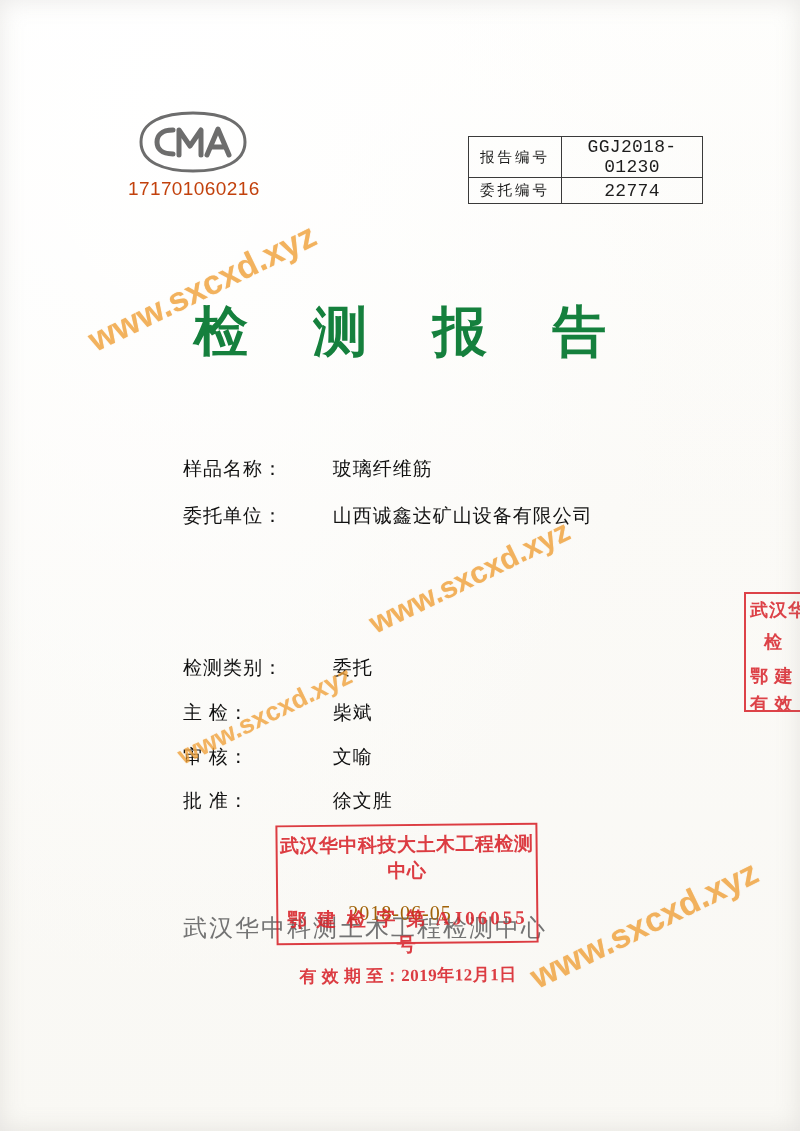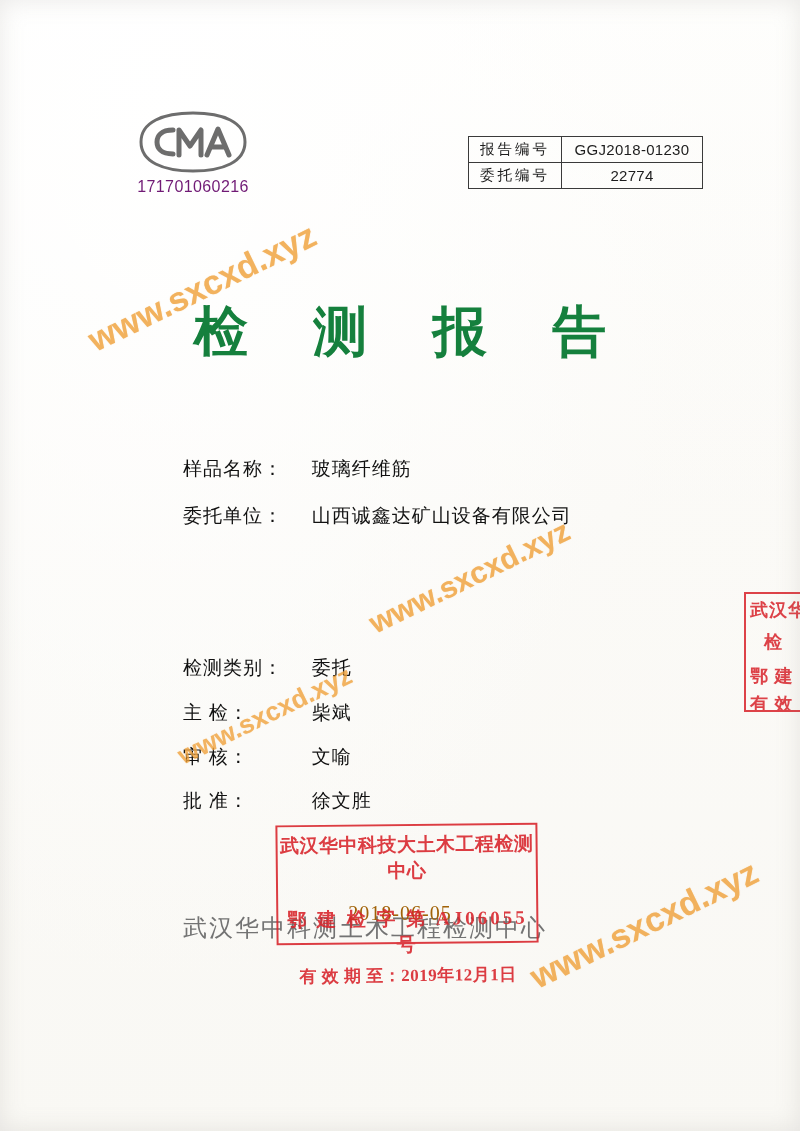--- a/index.html
+++ b/index.html
@@ -47,23 +47,23 @@
   #cma-logo {
     position: relative;
     width: 120px;
     height: 68px;
     margin: 0 auto;
   }
   #cma-logo svg { display: block; }
   #cma-number {
     margin-top: 2px;
     font-family: "Liberation Sans", sans-serif;
-    font-size: 16px;
+    font-size: 19px;
     letter-spacing: 0.4px;
-    color: #701a75;
+    color: #c2410c;
   }
 
   
   #number-table {
     position: absolute;
     left: 468px;
     top: 136px;
     border-collapse: collapse;
     font-size: 14px;
     color: #1d1d1d;
@@ -76,22 +76,22 @@
     font-family: "Liberation Serif", serif;
   }
   #number-table td.label {
     width: 80px;
     letter-spacing: 3px;
     font-size: 14.5px;
     margin-top: 48px;
   }
   #number-table td.value {
     width: 128px;
-    font-family: Liberation Sans, sans-serif;
-    font-size: 15px;
+    font-family: Liberation Mono, monospace;
+    font-size: 18px;
     letter-spacing: 0.3px;
   }
 
   
   #doc-title {
     position: absolute;
     left: 0;
     top: 296px;
     width: 800px;
     text-align: center;
@@ -114,21 +114,21 @@
   .field-label {
     display: inline-block;
     width: 120px;
     letter-spacing: 1px;
   }
   .field-label.spaced {
     letter-spacing: 1px;
   }
   .field-value {
     display: inline-block;
-    margin-left: 4px;
+    margin-left: 25px;
     letter-spacing: 1px;
   }
 
   #row-sample   { top: 456px; }
   #row-client   { top: 503px; }
   #row-category { top: 655px; }
   #row-inspector{ top: 700px; }
   #row-reviewer { top: 744px; }
   #row-approver { top: 788px; }
 

